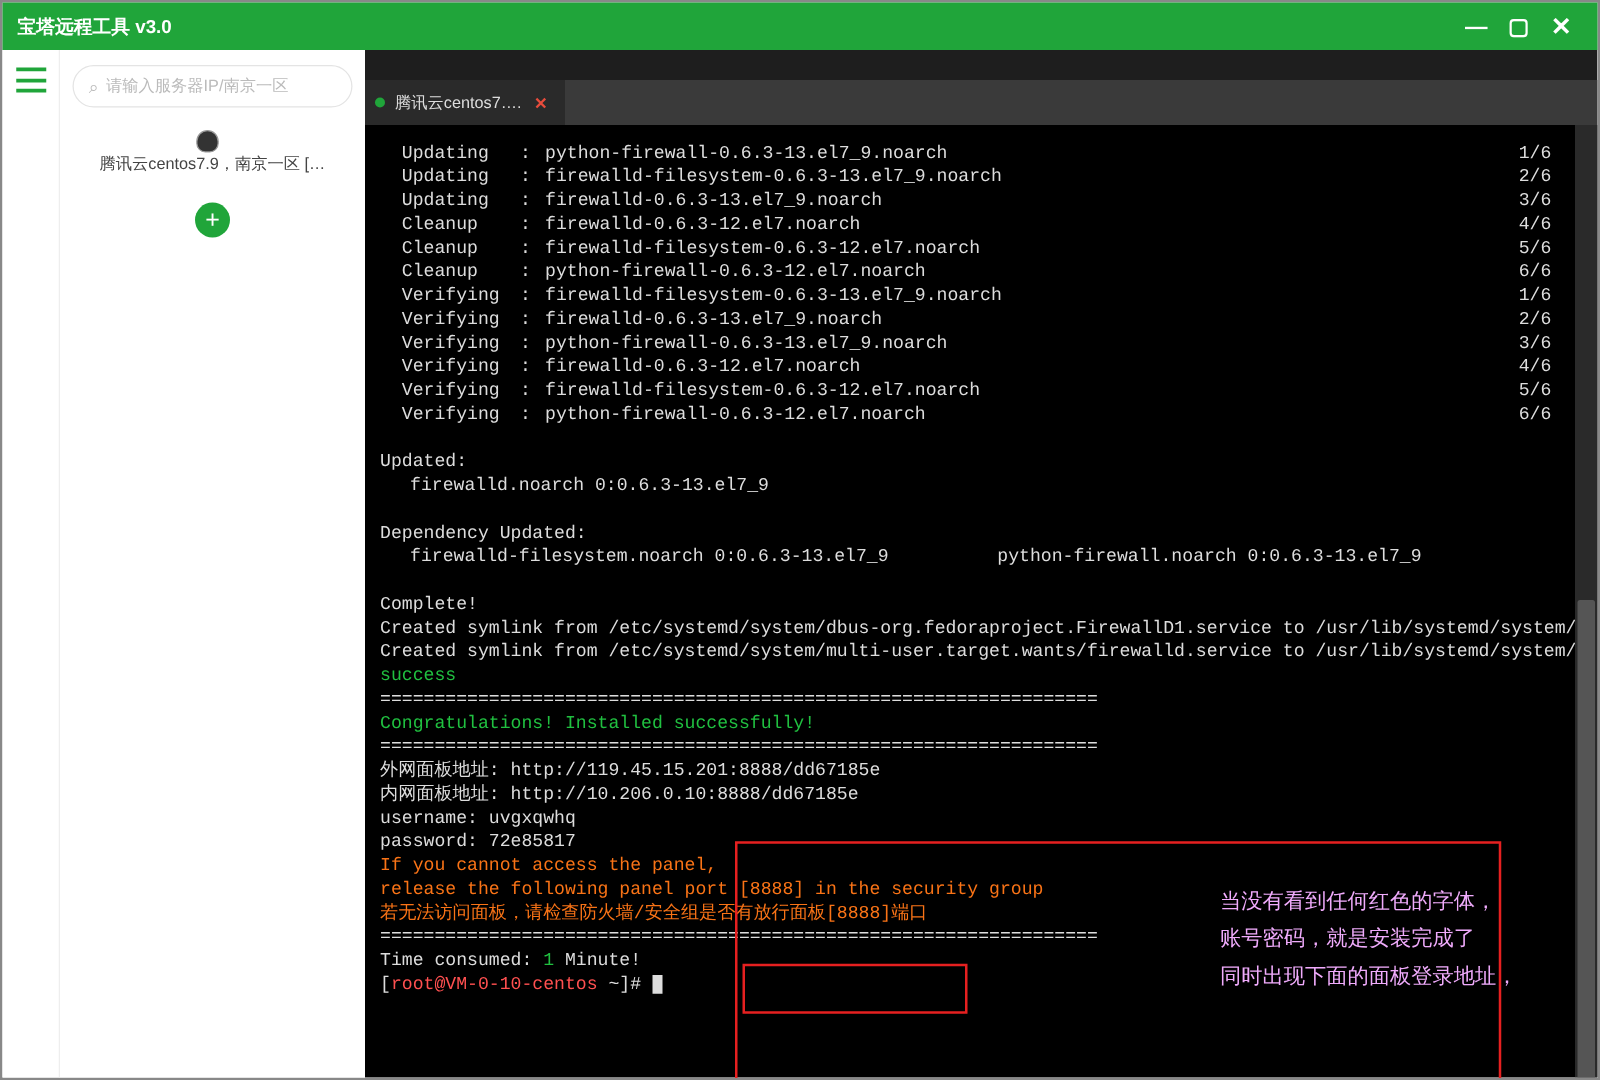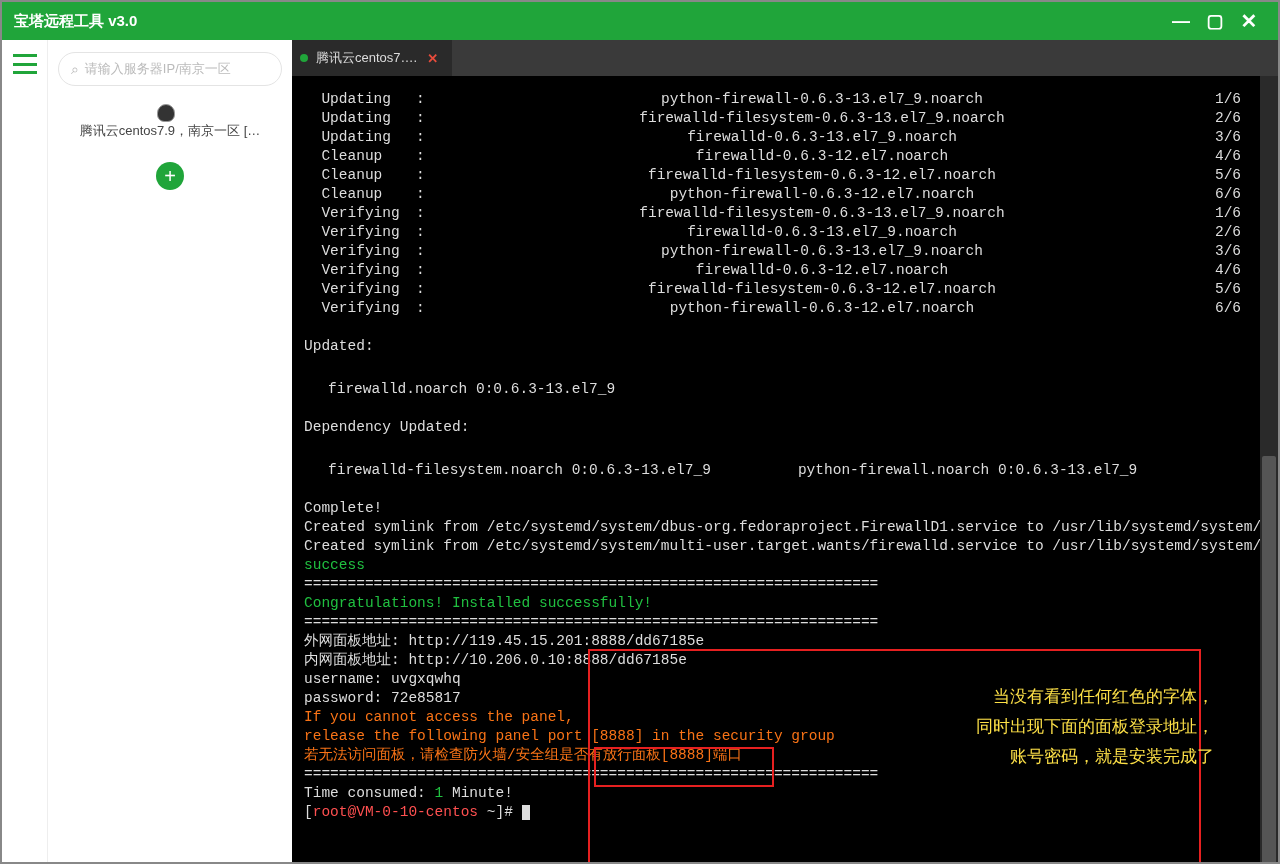--- a/index.html
+++ b/index.html
@@ -13,45 +13,45 @@
 .left-strip { width: 46px; background: #fff; border-right: 1px solid #eee; display: flex; flex-direction: column; align-items: center; padding-top: 14px; }
 .menu-icon { width: 24px; height: 20px; display: flex; flex-direction: column; justify-content: space-between; cursor: pointer; }
 .menu-icon span { height: 3px; background: #20a53a; display: block; }
 .sidebar { width: 244px; background: #fff; padding: 12px 10px; display: flex; flex-direction: column; }
 .search-box { height: 34px; border: 1px solid #e4e4e4; border-radius: 17px; display: flex; align-items: center; padding: 0 12px; color: #bbb; font-size: 13px; margin-bottom: 10px; }
 .search-box .sicon { margin-right: 6px; font-size: 14px; }
 .server-item { display: flex; align-items: center; padding: 8px 6px; font-size: 13px; color: #444; cursor: pointer; flex-direction: column; }
 .server-item .linux-icon { width: 18px; height: 18px; margin-right: 8px; background: #333; border-radius: 50% 50% 40% 40%; border: 1px solid #999; flex-shrink: 0; }
 .add-btn { width: 28px; height: 28px; background: #20a53a; border-radius: 50%; color: #fff; font-size: 20px; display: flex; align-items: center; justify-content: center; margin: 14px auto 0; cursor: pointer; }
 .main { flex: 1; display: flex; flex-direction: column; background: #1e1e1e; }
-.tabbar { height: 36px; background: #3a3a3a; display: flex; align-items: center; }
+.tabbar { height: 36px; background: #3a3a3a; display: flex; align-items: center; margin-top: 24px; }
 .tab { height: 36px; background: #2a2a2a; padding: 0 14px 0 22px; display: flex; align-items: center; color: #ddd; font-size: 13px; position: relative; cursor: pointer; }
 .tab .dot { width: 8px; height: 8px; background: #20a53a; border-radius: 50%; margin-right: 8px; position: absolute; left: 8px; }
 .tab .tab-label { margin-left: 2px; }
 .tab .tab-close { margin-left: 10px; color: #e74c3c; font-weight: bold; cursor: pointer; }
 .terminal-wrap { flex: 1; position: relative; background: #000; overflow: hidden; }
 .terminal { position: absolute; top: 0; left: 0; right: 18px; bottom: 0; overflow-y: auto; padding: 14px 12px 8px 12px; font-family: "Consolas","Courier New",monospace; font-size: 14.5px; line-height: 19px; color: #ddd; white-space: pre; }
 .scrollbar { position: absolute; top: 0; right: 0; width: 18px; bottom: 0; background: #2a2a2a; }
 .scrollbar .thumb { position: absolute; left: 2px; right: 2px; top: 380px; height: 430px; background: #555; border-radius: 2px; }
 .tline { display: flex; }
 .tcol1 { width: 112px; }
 .tcol2 { width: 20px; }
-.tcol3 { flex: 1; text-align: center; }
+.tcol3 { flex: 1; }
 .tright { min-width: 40px; text-align: center; }
 .green { color: #20c040; }
 .orange { color: #f97316; }
 .red { color: #ff5050; margin-top: 17px; }
 .redbox { position: absolute; border: 2px solid #e62020; pointer-events: none; }
 .box-outer { left: 296px; top: 573px; width: 613px; height: 232px; }
 .box-inner { left: 302px; top: 671px; width: 180px; height: 40px; }
-.annotation { position: absolute; right: 64px; top: 606px; color: #fde047; font-size: 17px; line-height: 30px; font-family: "SimSun","Microsoft YaHei"; text-align: right; }
+.annotation { position: absolute; right: 64px; top: 606px; color: #f0abfc; font-size: 17px; line-height: 30px; font-family: "SimSun","Microsoft YaHei"; text-align: left; }
 .statusbar { height: 26px; background: #3a3a3a; display: flex; align-items: center; padding: 0 10px; font-size: 12px; color: #ccc; gap: 28px; }
 .statusbar span { cursor: pointer; }
 .cursor { display: inline-block; width: 8px; height: 15px; background: #ddd; vertical-align: middle; }
-.indent1 { padding-left: 24px; margin-top: 24px; }
+.indent1 { padding-left: 24px; }
 </style>
 </head>
 <body>
 
 <div class="window">
   <div class="titlebar">
     <span>宝塔远程工具 v3.0</span>
     <div class="titlebar-spacer"></div>
     <div class="titlebar-btn">—</div>
     <div class="titlebar-btn">▢</div>
@@ -91,20 +91,20 @@
       <div class="terminal-wrap">
         <div class="terminal" id="term"><div class="tline"><span class="tcol1">  Updating</span><span class="tcol2">:</span><span class="tcol3">python-firewall-0.6.3-13.el7_9.noarch</span><span class="tright">1/6</span></div><div class="tline"><span class="tcol1">  Updating</span><span class="tcol2">:</span><span class="tcol3">firewalld-filesystem-0.6.3-13.el7_9.noarch</span><span class="tright">2/6</span></div><div class="tline"><span class="tcol1">  Updating</span><span class="tcol2">:</span><span class="tcol3">firewalld-0.6.3-13.el7_9.noarch</span><span class="tright">3/6</span></div><div class="tline"><span class="tcol1">  Cleanup</span><span class="tcol2">:</span><span class="tcol3">firewalld-0.6.3-12.el7.noarch</span><span class="tright">4/6</span></div><div class="tline"><span class="tcol1">  Cleanup</span><span class="tcol2">:</span><span class="tcol3">firewalld-filesystem-0.6.3-12.el7.noarch</span><span class="tright">5/6</span></div><div class="tline"><span class="tcol1">  Cleanup</span><span class="tcol2">:</span><span class="tcol3">python-firewall-0.6.3-12.el7.noarch</span><span class="tright">6/6</span></div><div class="tline"><span class="tcol1">  Verifying</span><span class="tcol2">:</span><span class="tcol3">firewalld-filesystem-0.6.3-13.el7_9.noarch</span><span class="tright">1/6</span></div><div class="tline"><span class="tcol1">  Verifying</span><span class="tcol2">:</span><span class="tcol3">firewalld-0.6.3-13.el7_9.noarch</span><span class="tright">2/6</span></div><div class="tline"><span class="tcol1">  Verifying</span><span class="tcol2">:</span><span class="tcol3">python-firewall-0.6.3-13.el7_9.noarch</span><span class="tright">3/6</span></div><div class="tline"><span class="tcol1">  Verifying</span><span class="tcol2">:</span><span class="tcol3">firewalld-0.6.3-12.el7.noarch</span><span class="tright">4/6</span></div><div class="tline"><span class="tcol1">  Verifying</span><span class="tcol2">:</span><span class="tcol3">firewalld-filesystem-0.6.3-12.el7.noarch</span><span class="tright">5/6</span></div><div class="tline"><span class="tcol1">  Verifying</span><span class="tcol2">:</span><span class="tcol3">python-firewall-0.6.3-12.el7.noarch</span><span class="tright">6/6</span></div><div>&nbsp;</div><div>Updated:</div><div class="indent1">firewalld.noarch 0:0.6.3-13.el7_9</div><div>&nbsp;</div><div>Dependency Updated:</div><div class="indent1">firewalld-filesystem.noarch 0:0.6.3-13.el7_9          python-firewall.noarch 0:0.6.3-13.el7_9</div><div>&nbsp;</div><div>Complete!</div><div>Created symlink from /etc/systemd/system/dbus-org.fedoraproject.FirewallD1.service to /usr/lib/systemd/system/firewalld.service.</div><div>Created symlink from /etc/systemd/system/multi-user.target.wants/firewalld.service to /usr/lib/systemd/system/firewalld.service.</div><div><span class="green">success</span></div><div>==================================================================</div><div><span class="green">Congratulations! Installed successfully!</span></div><div>==================================================================</div><div>外网面板地址: http://119.45.15.201:8888/dd67185e</div><div>内网面板地址: http://10.206.0.10:8888/dd67185e</div><div>username: uvgxqwhq</div><div>password: 72e85817</div><div><span class="orange">If you cannot access the panel,</span></div><div><span class="orange">release the following panel port [8888] in the security group</span></div><div><span class="orange">若无法访问面板，请检查防火墙/安全组是否有放行面板[8888]端口</span></div><div>==================================================================</div><div>Time consumed: <span class="green">1</span> Minute!</div><div>[<span class="red">root@VM-0-10-centos</span> ~]# <span class="cursor"></span></div></div>
         <div class="scrollbar">
             <div class="thumb"></div>
           </div>
 
         <div class="redbox box-outer"></div>
         <div class="redbox box-inner"></div>
         <div class="annotation">
           <div>当没有看到任何红色的字体，</div>
+          <div>账号密码，就是安装完成了</div>
           <div>同时出现下面的面板登录地址，</div>
-          <div>账号密码，就是安装完成了</div>
         </div>
       </div>
 
     </div>
   </div>
 </div>
 
 </body></html>

